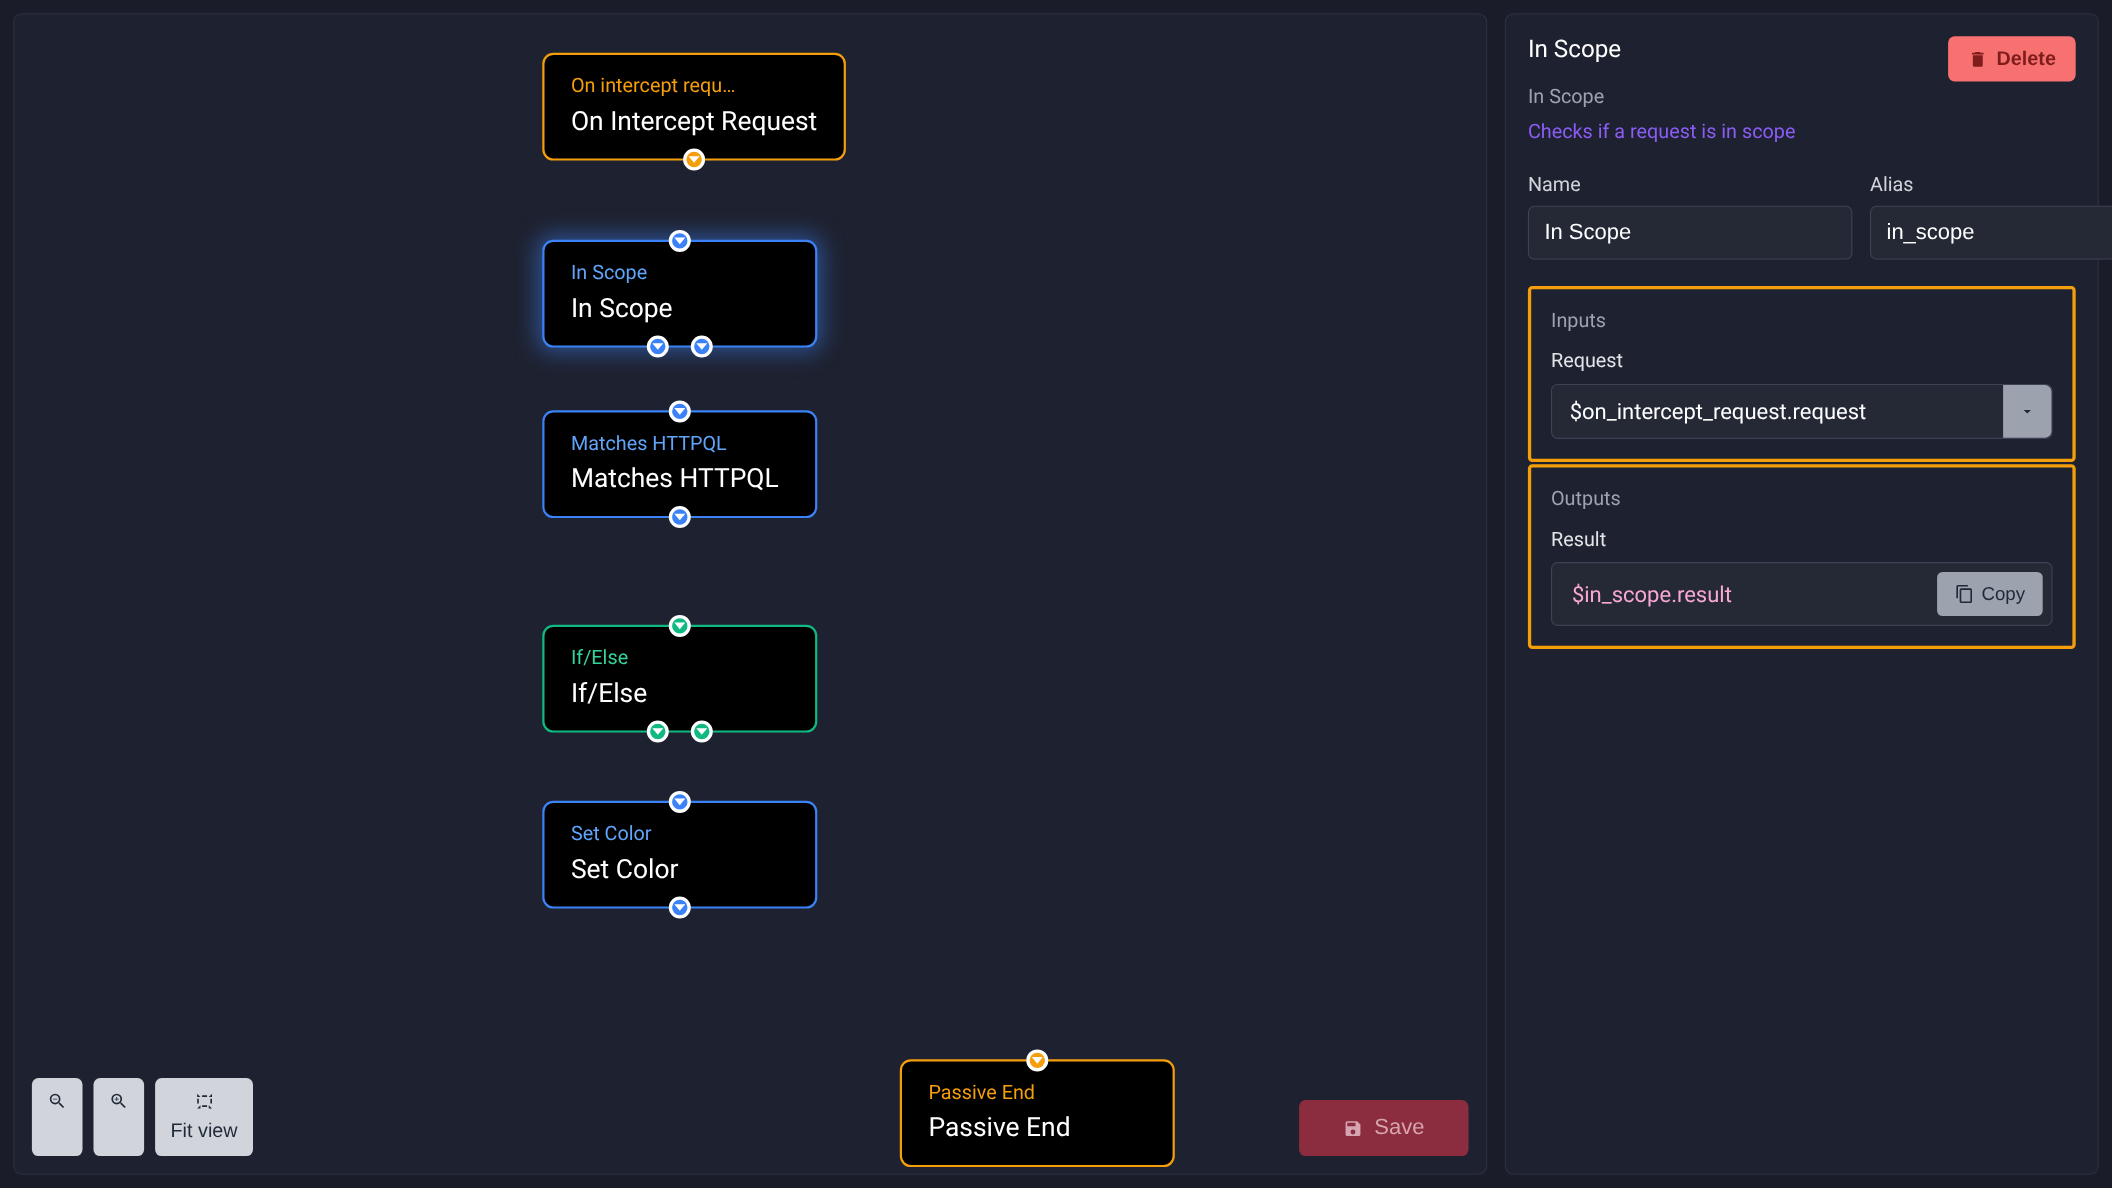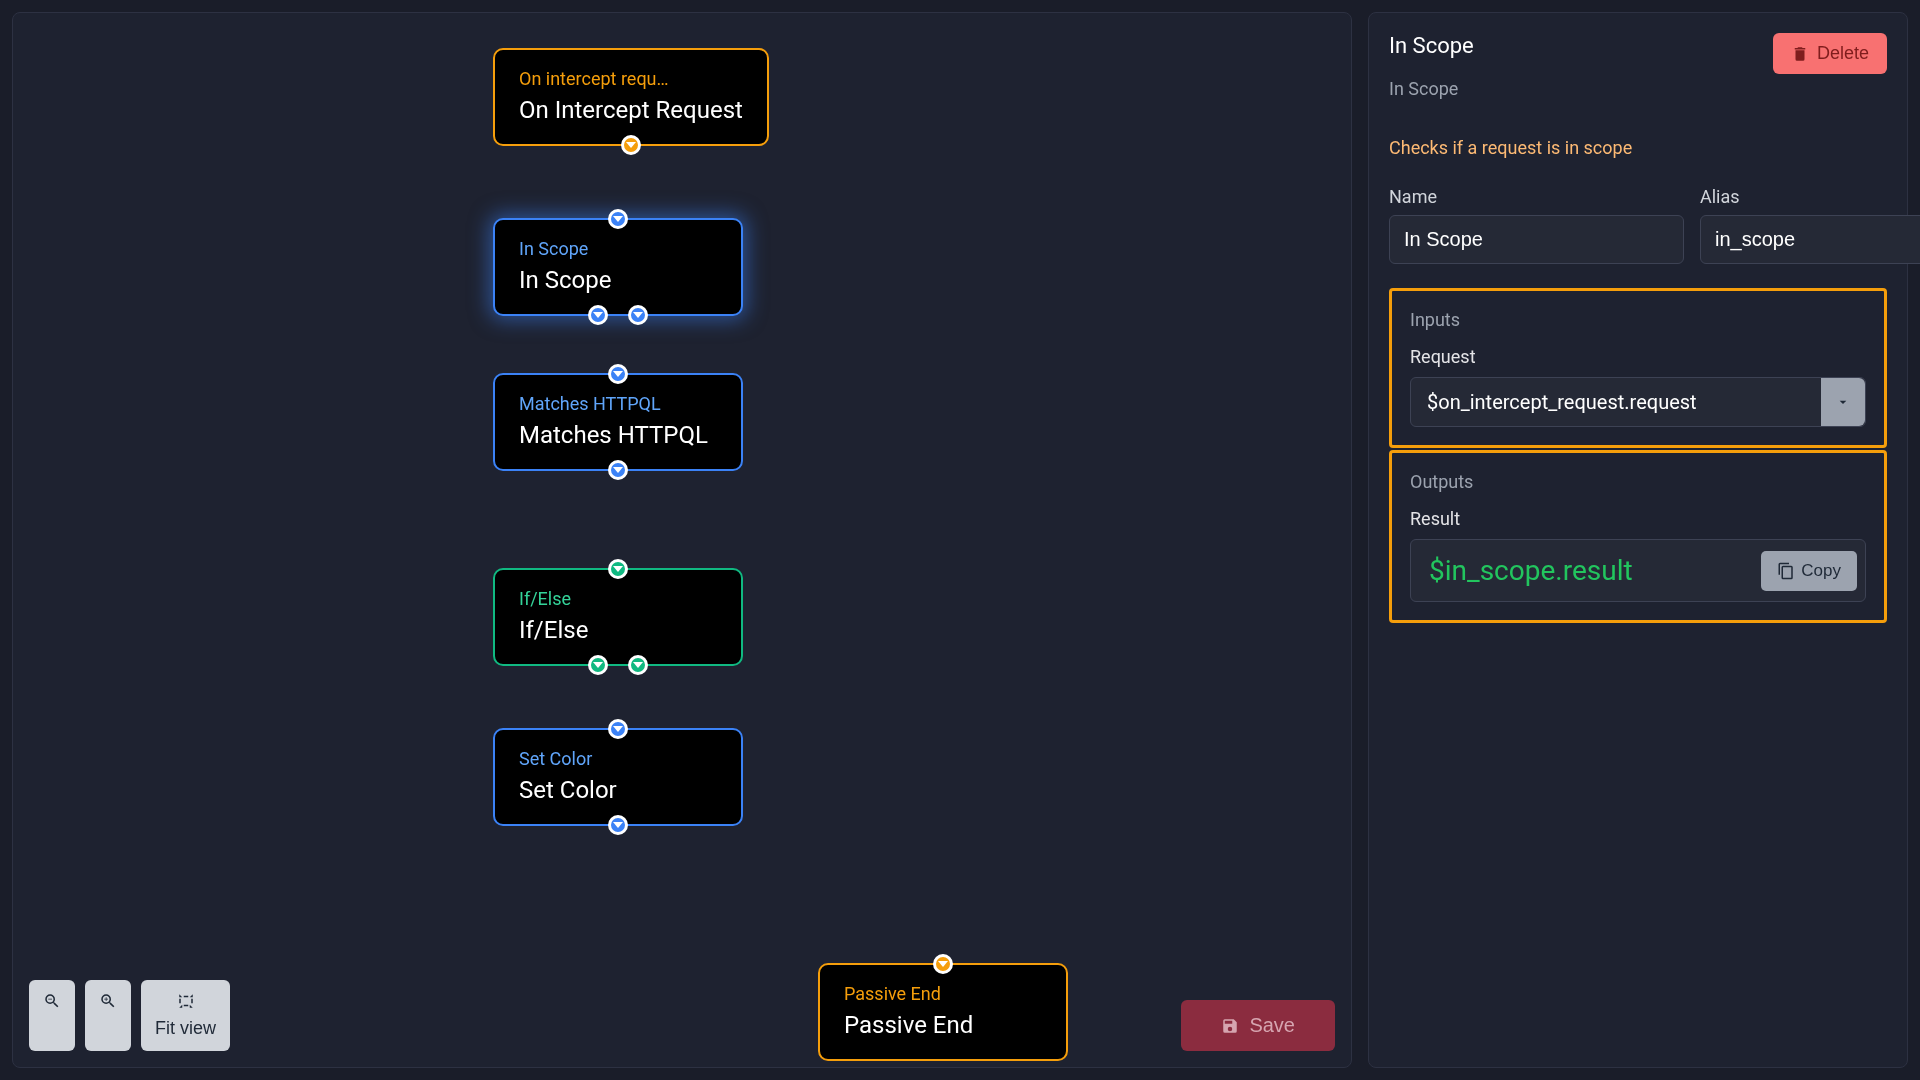--- a/index.html
+++ b/index.html
@@ -127,33 +127,33 @@
   flex-direction: column;
 }
 .side-header {
   display: flex;
   justify-content: space-between;
   align-items: flex-start;
   margin-bottom: 4px;
 }
 .side-title { font-size: 22px; color: #fff; }
 .side-subtitle { font-size: 18px; color: #9ca3af; margin-bottom: 10px; }
-.side-desc { font-size: 18px; color: #fdba74; margin-bottom: 28px; margin-top: 28px; }
+.side-desc { font-size: 18px; color: #8b5cf6; margin-bottom: 28px; }
 .delete-btn {
   background: #f87171;
   color: #7f1d1d;
   border: none;
   border-radius: 6px;
   padding: 10px 18px;
   font-size: 18px;
   cursor: pointer;
   display: flex;
   align-items: center;
   gap: 8px;
-  font-weight: 400;
+  font-weight: 700;
 }
 .form-row { display: flex; gap: 16px; margin-bottom: 24px; }
 .form-group { flex: 1; display: flex; flex-direction: column; }
 .form-label { font-size: 18px; color: #d1d5db; margin-bottom: 8px; }
 .form-input {
   background: #252936;
   border: 1px solid #3d4254;
   border-radius: 6px;
   padding: 12px 14px;
   color: #fff;
@@ -185,21 +185,21 @@
   justify-content: center;
 }
 .output-box {
   background: #252936;
   border: 1px solid #3d4254;
   border-radius: 6px;
   display: flex;
   align-items: center;
   padding: 8px;
 }
-.output-text { flex: 1; padding: 6px 10px; color: #22c55e; font-size: 28px; }
+.output-text { flex: 1; padding: 6px 10px; color: #f9a8d4; font-size: 20px; }
 .copy-btn {
   background: #9ca3af;
   color: #1f2937;
   border: none;
   border-radius: 5px;
   padding: 10px 16px;
   font-size: 17px;
   cursor: pointer;
   display: flex;
   align-items: center;

